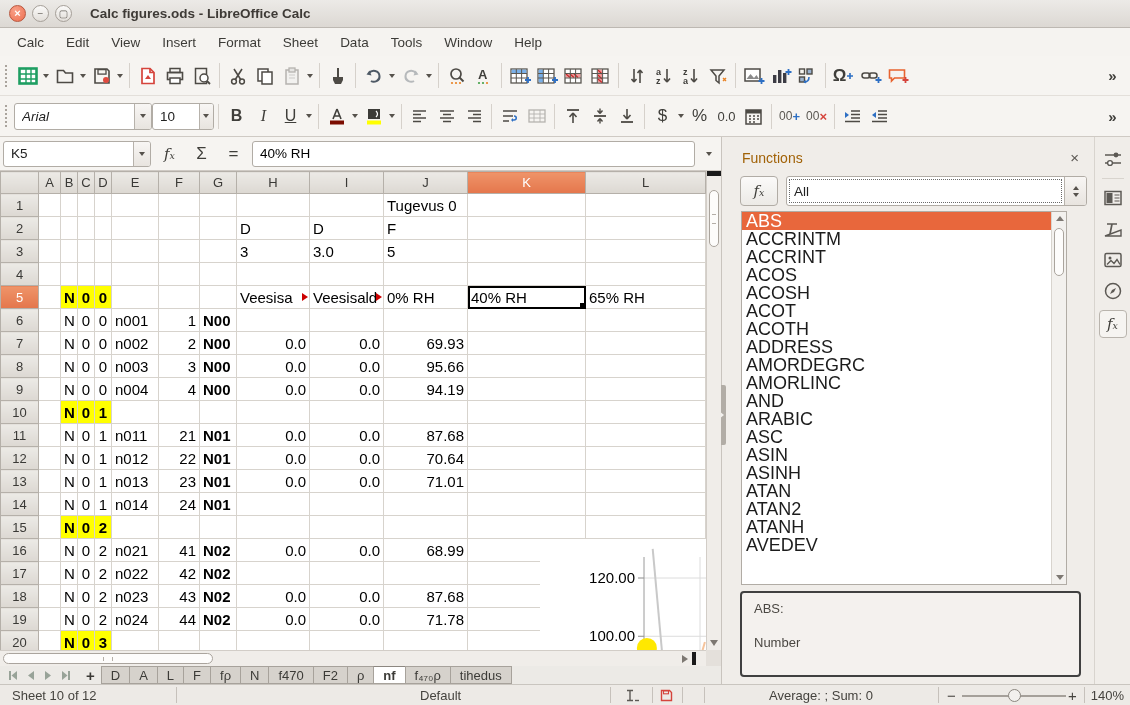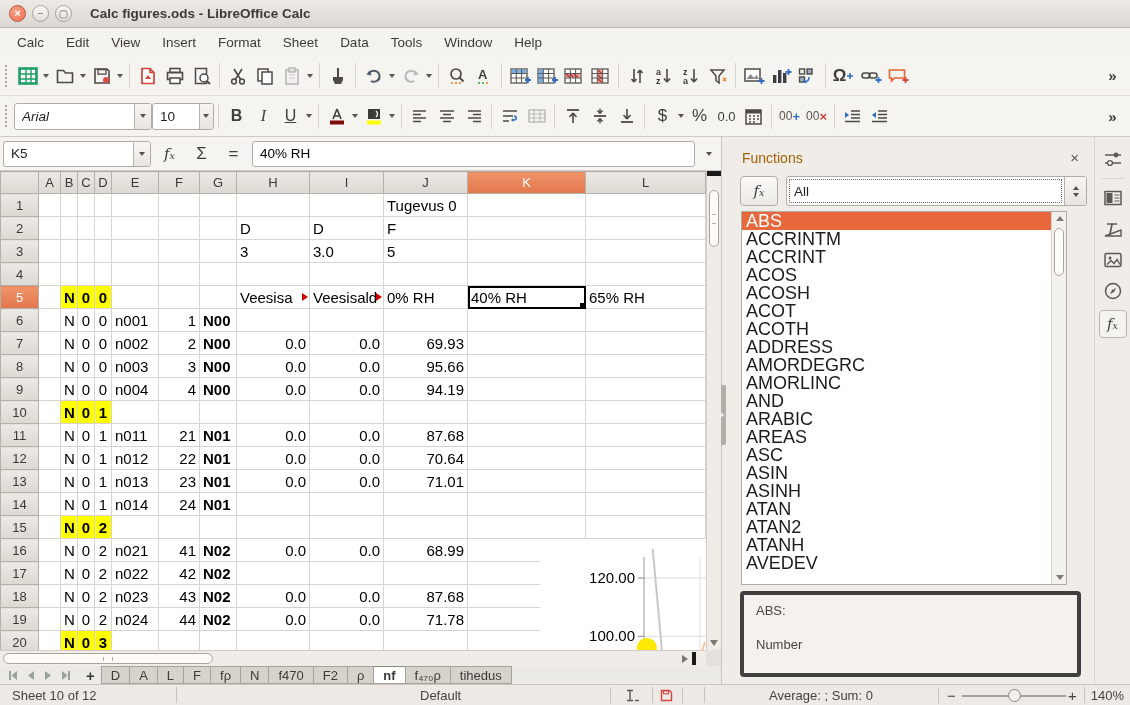--- a/index.html
+++ b/index.html
@@ -135,21 +135,21 @@
   .func-item{height:18px;line-height:18px;padding-left:4px;font-size:18px;color:#1c1c1c;}
   .func-item.selected{background:#e8673c;color:#fff;}
   .flscroll{position:absolute;right:0;top:0;width:15px;height:100%;background:#f3f1ee;border-left:1px solid #d8d4ce;}
   .flthumb{position:absolute;left:2px;top:16px;width:10px;height:48px;background:#fdfcfb;
      border:1px solid #aaa49d;border-radius:6px;}
   .fl-up{position:absolute;left:3.5px;top:4px;width:0;height:0;border-left:4px solid transparent;
      border-right:4px solid transparent;border-bottom:5px solid #7d7872;}
   .fl-dn{position:absolute;left:3.5px;bottom:4px;width:0;height:0;border-left:4px solid transparent;
      border-right:4px solid transparent;border-top:5px solid #7d7872;}
   .descbox{position:absolute;left:12px;top:454px;width:341px;height:86px;background:#f4f1ee;
-     border:4px solid #404040;border-radius:4px;padding:7px 12px;font-size:13px;color:#4a4742;line-height:17px;}
+     border:2px solid #404040;border-radius:4px;padding:7px 12px;font-size:13px;color:#4a4742;line-height:17px;}
   .sidestrip{position:absolute;right:0;top:0;width:36px;height:100%;background:#f0ede9;
      border-left:1px solid #d8d4ce;display:flex;flex-direction:column;align-items:center;padding-top:10px;gap:7px;}
   .side-icon{width:24px;height:24px;display:flex;align-items:center;justify-content:center;}
   .side-div{width:22px;height:1px;background:#d8d4ce;}
   .fx-active{border:1px solid #b9b4ad;border-radius:4px;width:28px;height:28px;background:#f6f4f1;}
 
   svg{display:block;}
   .zoomtrack{position:absolute;top:10px;height:2px;background:#a5a09a;}
   .zoomthumb{position:absolute;top:4px;width:13px;height:13px;border:1.5px solid #8b867f;border-radius:50%;background:#f2f0ed;}
 </style>
@@ -1030,21 +1030,20 @@
             <div class="func-item">ACCRINT</div>
             <div class="func-item">ACOS</div>
             <div class="func-item">ACOSH</div>
             <div class="func-item">ACOT</div>
             <div class="func-item">ACOTH</div>
             <div class="func-item">ADDRESS</div>
             <div class="func-item">AMORDEGRC</div>
             <div class="func-item">AMORLINC</div>
             <div class="func-item">AND</div>
             <div class="func-item">ARABIC</div>
-            <div class="func-item">AREAS</div>
             <div class="func-item">ASC</div>
             <div class="func-item">ASIN</div>
             <div class="func-item">ASINH</div>
             <div class="func-item">ATAN</div>
             <div class="func-item">ATAN2</div>
             <div class="func-item">ATANH</div>
             <div class="func-item">AVEDEV</div>
           </div>
         <div class="flscroll">
           <div class="fl-up"></div>

